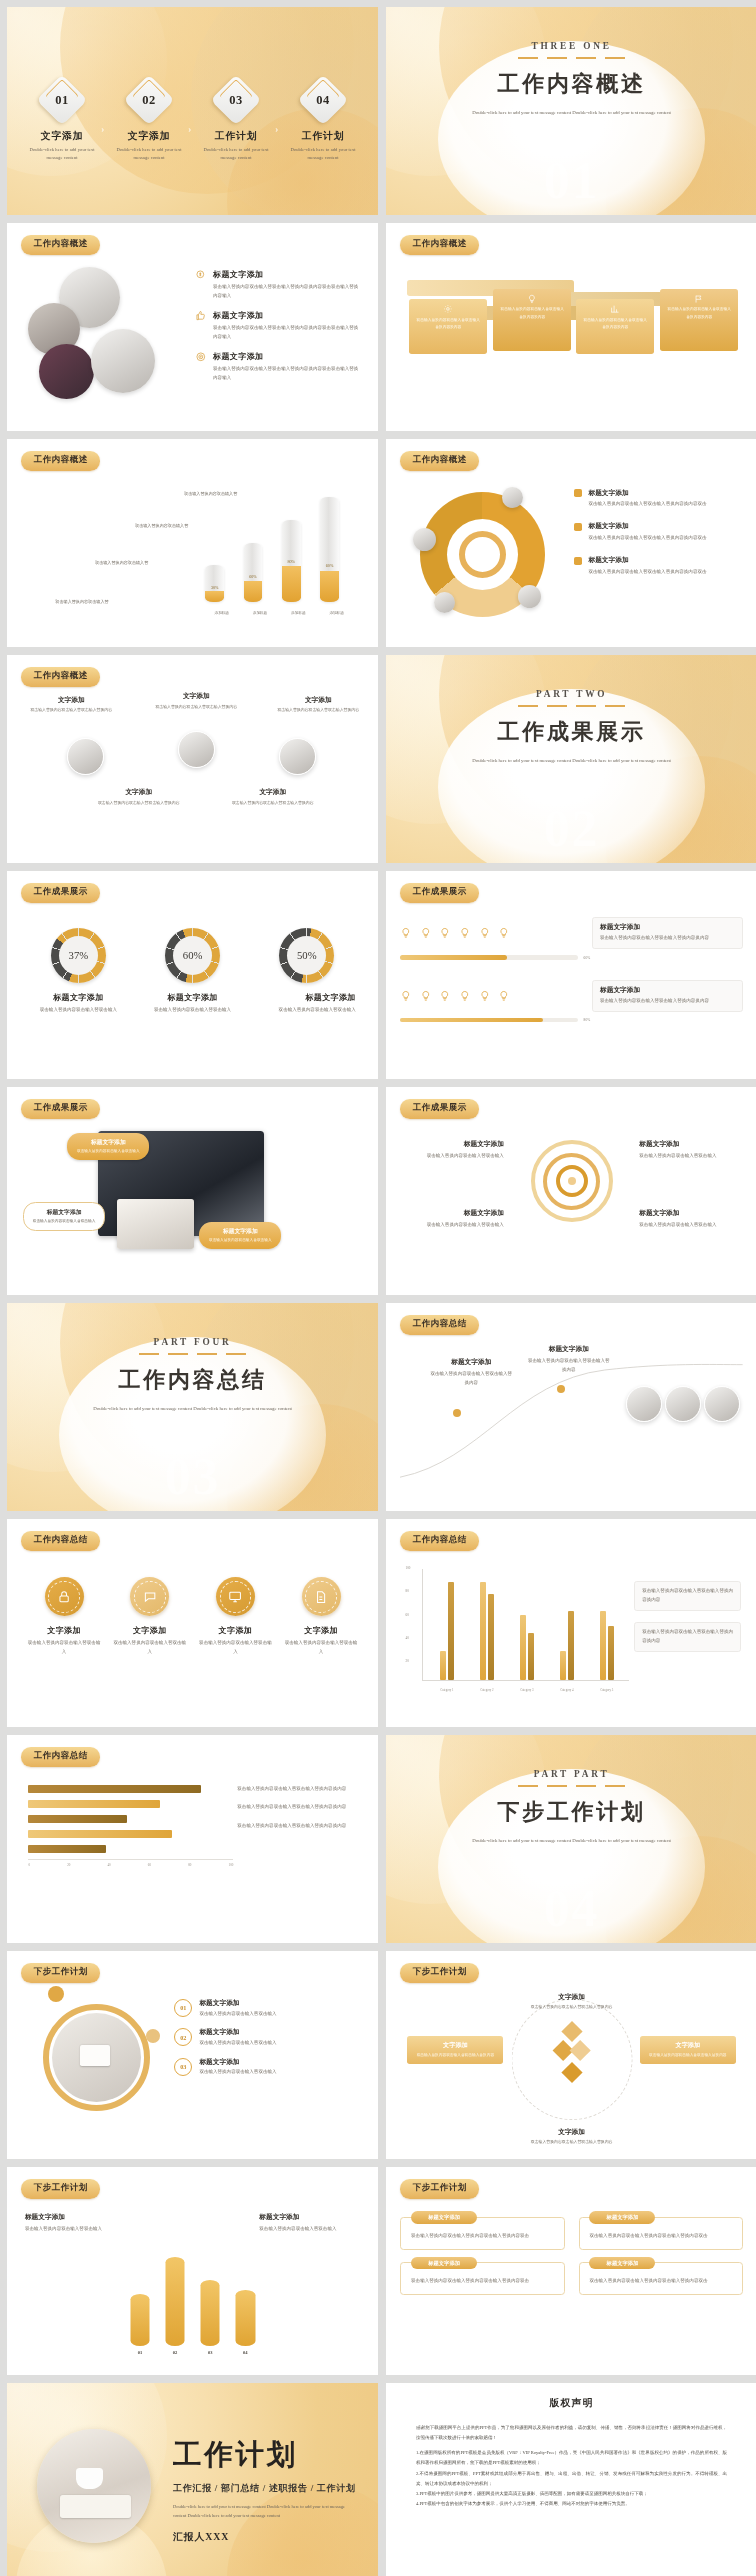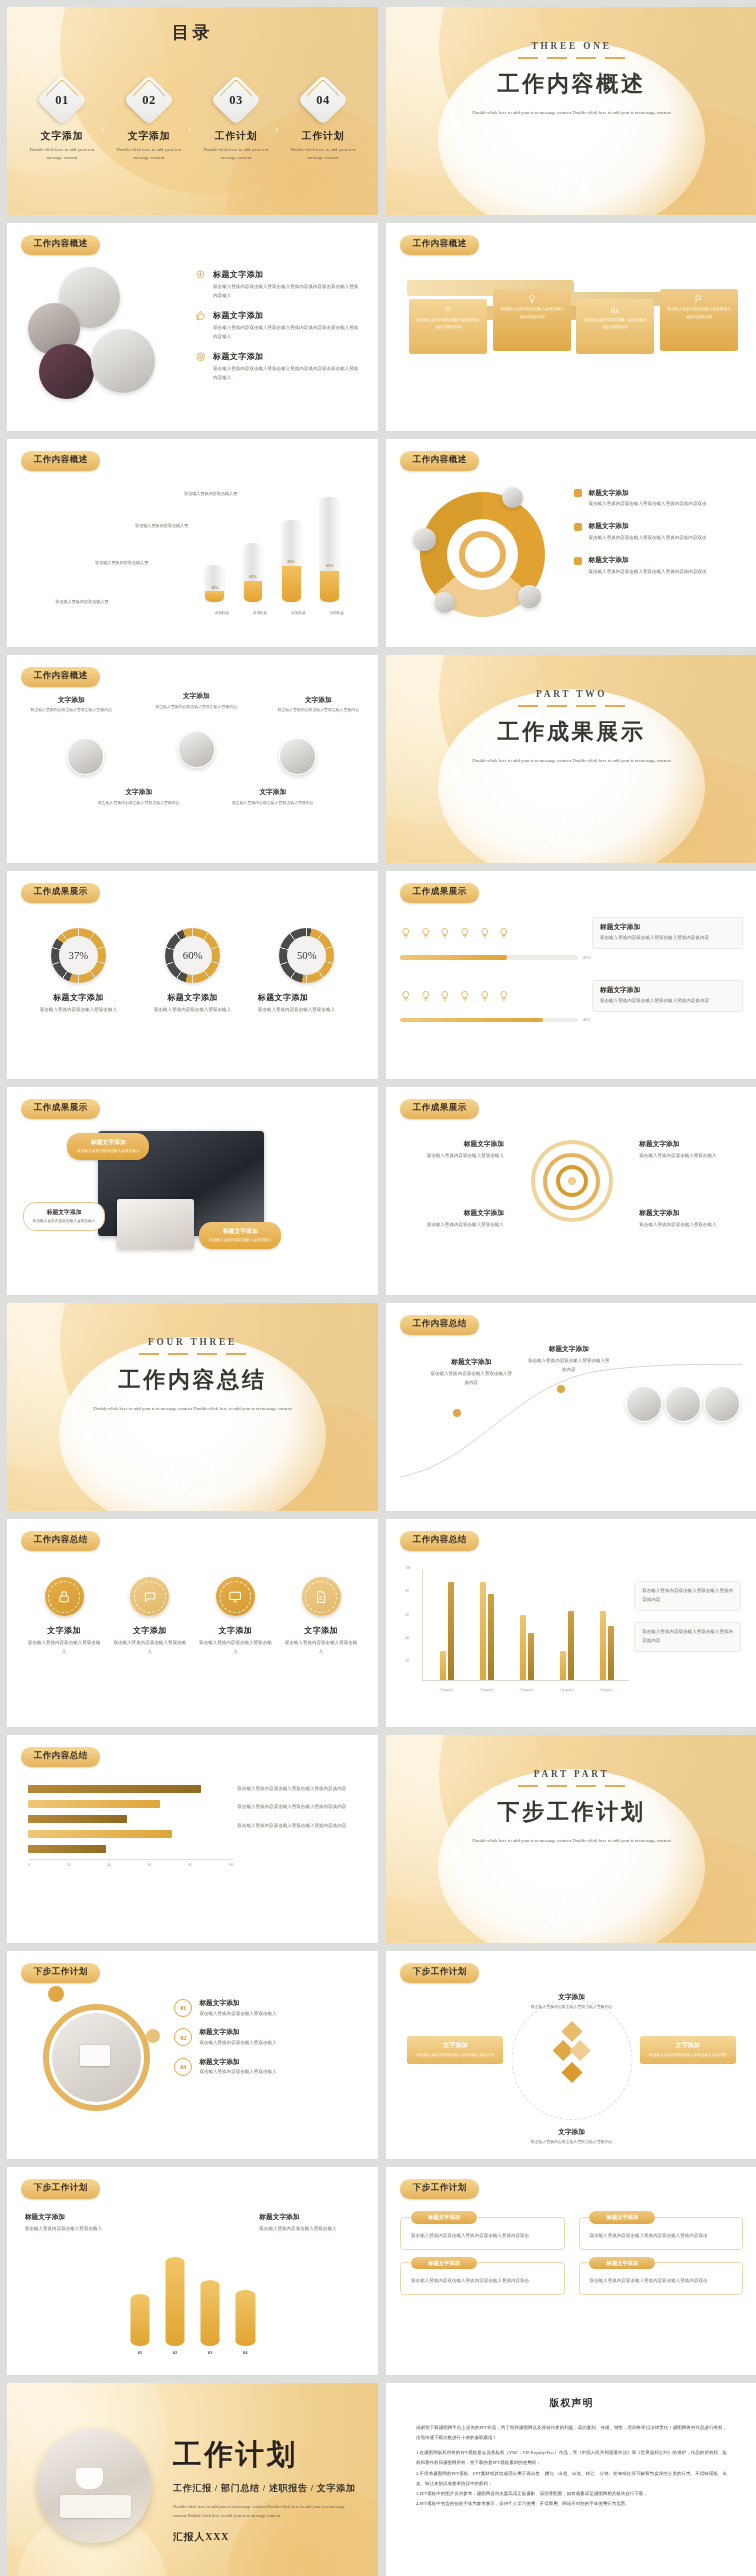--- a/index.html
+++ b/index.html
@@ -178,21 +178,20 @@
 <body>
 
 <div class="grid">
 
   <div class="slide bg-gold">
     <div class="blob b1"></div>
     <div class="blob b2"></div>
     <div class="blob b3"></div>
     <div class="blob b4"></div>
     <div class="arc"></div>
-    <div class="toc-title">目录</div>
     <div class="toc-row">
       <div class="toc-item">
         <div class="dia">
             <span>01</span>
           </div>
         <div class="toc-lab">文字添加</div>
         <div class="toc-sub">Double-click here to add your text message content</div>
       </div>
       <div class="chev">›</div>
       <div class="toc-item">
@@ -475,21 +474,21 @@
           <div class="t-p" style="margin-top:3.6px">双击输入替换内容双击输入替双击输入</div>
         </div>
         <div style="width:98px;text-align:center">
           <div class="ring" style="margin:0 auto;background:conic-gradient(from 195deg,#4b4b49 0 40%, #dfa63c 40% 100%);">
             <div class="seg"></div>
             <div class="hole">60%</div>
           </div>
           <div class="t-h" style="margin-top:9px">标题文字添加</div>
           <div class="t-p" style="margin-top:3.6px">双击输入替换内容双击输入替双击输入</div>
         </div>
-        <div style="width:98px;text-align:left">
+        <div style="width:98px;text-align:right">
           <div class="ring" style="margin:0 auto;background:conic-gradient(from 190deg,#4b4b49 0 50%, #dfa63c 50% 100%);">
             <div class="seg"></div>
             <div class="hole">50%</div>
           </div>
           <div class="t-h" style="margin-top:9px">标题文字添加</div>
           <div class="t-p" style="margin-top:3.6px">双击输入替换内容双击输入替双击输入</div>
         </div>
       </div>
     </div>
   </div>
@@ -638,21 +637,21 @@
     </div>
   </div>
 
   <div class="slide bg-gold">
     <div class="blob b1"></div>
     <div class="blob b2"></div>
     <div class="blob b3"></div>
     <div class="blob b4"></div>
     <div class="sec-oval"></div>
     <div class="sec-inner">
-      <div class="sec-part">FOUR THREE</div>
+      <div class="sec-part">PART FOUR</div>
       <div class="sec-dash">
           <i></i>
           <i></i>
           <i></i>
           <i></i>
         </div>
       <div class="sec-title">工作内容总结</div>
       <div class="sec-desc">Double-click here to add your text message content Double-click here to add your text message content</div>
     </div>
     <div class="sec-num">03</div>
@@ -968,21 +967,21 @@
   <div class="slide bg-gold">
     <div class="blob b1"></div>
     <div class="blob b5"></div>
     <div class="blob b4"></div>
     <div class="thanks-img">
       <div class="cup"></div>
       <div class="book"></div>
     </div>
     <div class="thanks-body">
       <div class="thanks-h">工作计划</div>
-      <div class="thanks-sub">工作汇报 / 部门总结 / 述职报告 / 文字添加</div>
+      <div class="thanks-sub">工作汇报 / 部门总结 / 述职报告 / 工作计划</div>
       <div class="thanks-p">Double-click here to add your text message content Double-click here to add your text message content Double-click here to add your text message content</div>
       <div class="thanks-by">汇报人XXX</div>
     </div>
   </div>
 
   <div class="slide">
     <div class="cr-title">版权声明</div>
     <div class="cr-body">
       <p>感谢您下载摄图网平台上提供的PPT作品，为了您和摄图网以及原创作者的利益，请勿复制、传播、销售，否则将承担法律责任！摄图网将对作品进行维权，按照传播下载次数进行十倍的索取赔偿！</p>
       <div class="cr-list">

